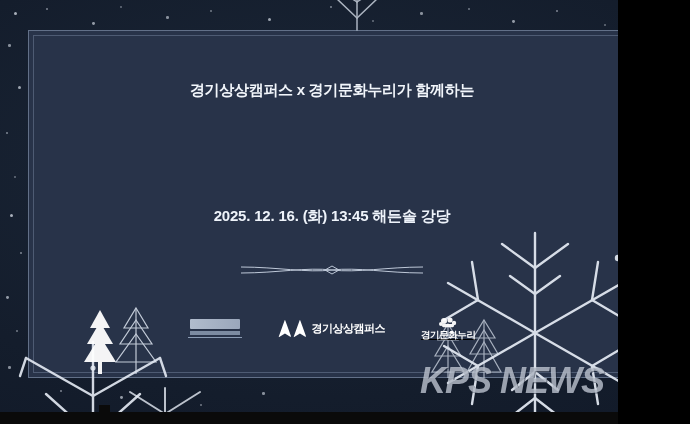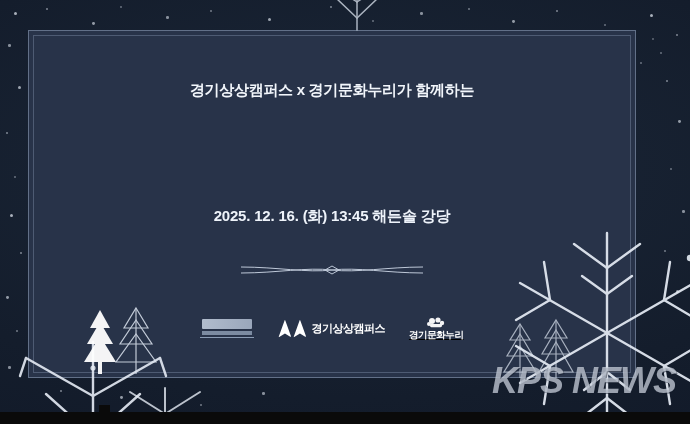--- a/index.html
+++ b/index.html
@@ -7,21 +7,21 @@
     margin: 0;
     padding: 0;
     background: #000;
   }
   body {
     font-family: "Liberation Sans", "DejaVu Sans", sans-serif;
   }
 
   #poster {
     position: relative;
-    width: 690px;
+    width: 618px;
     height: 424px;
     overflow: hidden;
     background: #b91c1c;
     user-select: none;
   }
 
   
   .sky {
     position: absolute;
     inset: 0;
@@ -124,21 +124,21 @@
 
   
   .logos {
     position: absolute;
     top: 280px;
     left: 0;
     right: 0;
     display: flex;
     align-items: center;
     justify-content: center;
-    gap: 24px;
+    gap: 36px;
   }
   .logo {
     display: flex;
     align-items: center;
     gap: 5px;
   }
 
   .logo-gg {
     display: flex;
     flex-direction: column;

